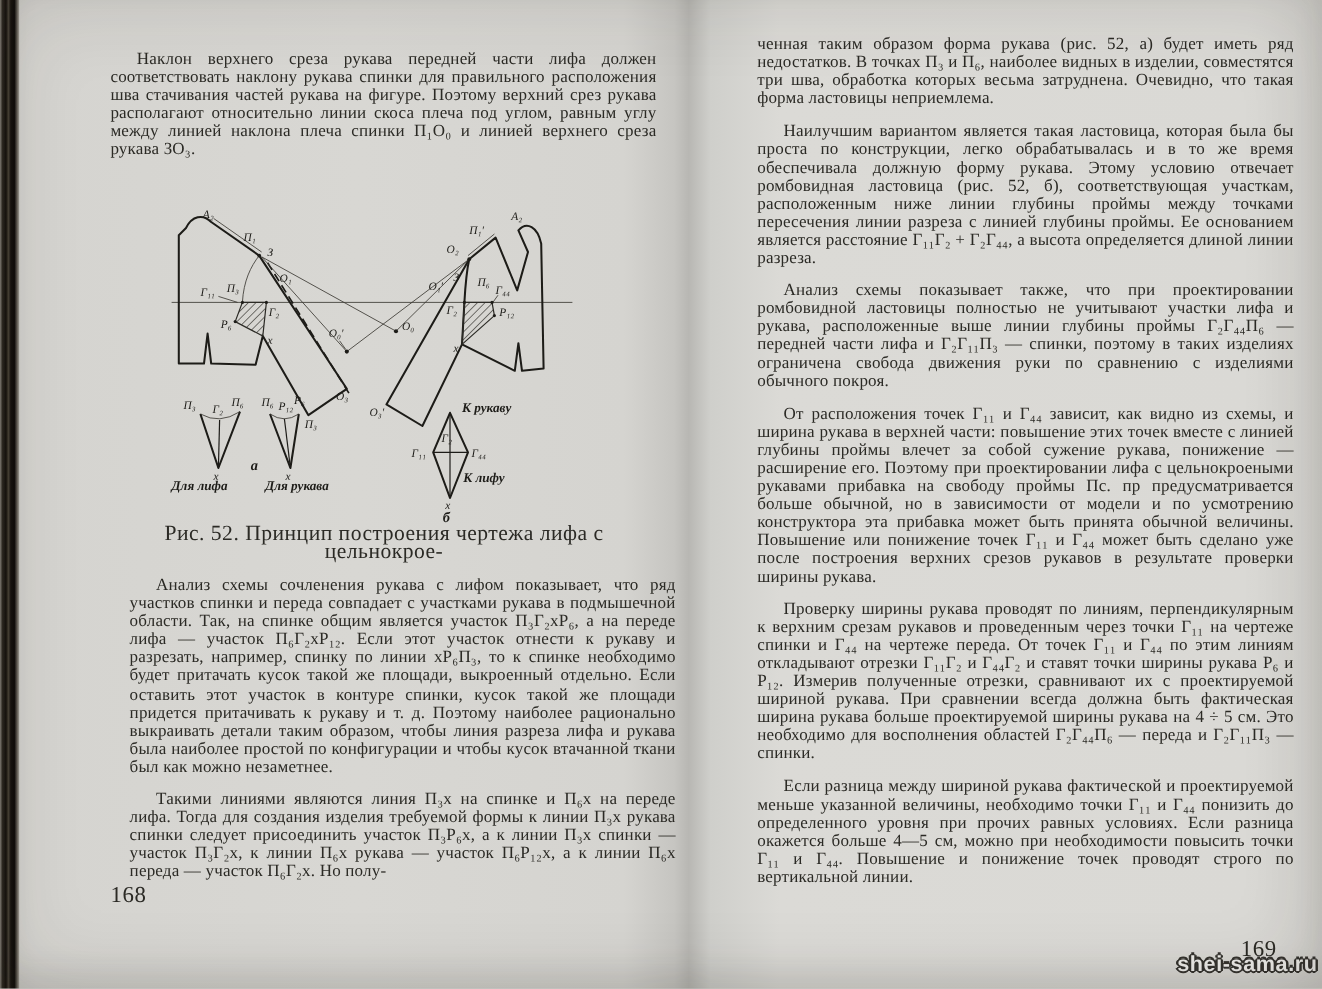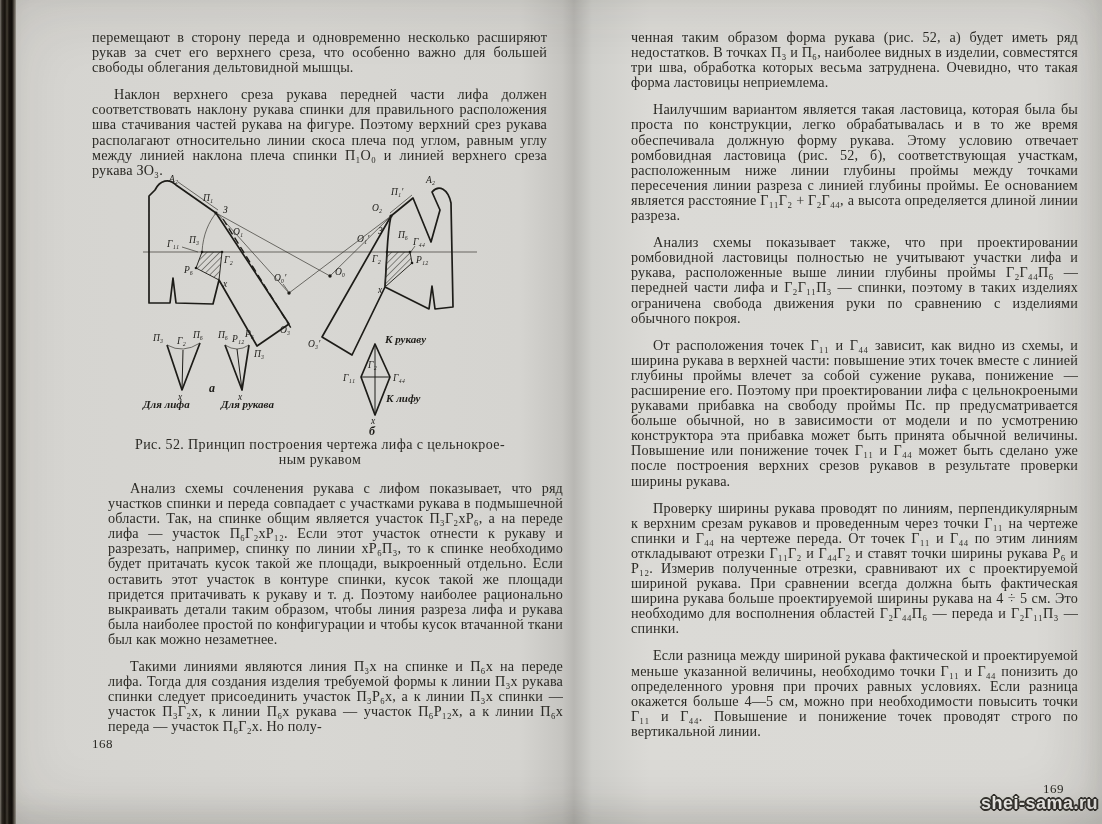--- a/index.html
+++ b/index.html
@@ -6,43 +6,42 @@
   .spread{position:relative;width:1102px;height:824px;overflow:hidden;
     background:linear-gradient(90deg,#cfcec9 0,#d5d4d0 30px,#d8d7d3 300px,#d5d4d0 520px,#c6c5c1 562px,#b8b7b3 574px,#cfcfcb 592px,#dbdad6 650px,#dad9d5 1040px,#d3d2ce 1102px);
     font-family:"Liberation Serif","DejaVu Serif",serif;color:#2b2a25;}
   .spread::after{content:"";position:absolute;inset:0;pointer-events:none;
     box-shadow:inset 0 0 70px rgba(40,35,28,.14), inset 0 -14px 25px rgba(40,35,28,.10);}
   .binding{position:absolute;left:0;top:0;width:16px;height:824px;
     background:linear-gradient(90deg,#8d8880 0,#2e2923 2px,#14100c 5px,#474138 7px,#181410 9px,#0f0c09 12px,#5a554d 14px,#a8a49c 16px);}
   .txt{position:absolute;text-align:justify;font-size:14.2px;line-height:15.1px;letter-spacing:.15px;}
   .txt p{margin:0;}
   .txt p.ind{text-indent:22px;margin-top:12px;}
-  .pageno{position:absolute;font-size:13px;letter-spacing:.5px;}
+  .pageno{position:absolute;font-size:19px;letter-spacing:.5px;}
   .figcap{position:absolute;left:103px;top:437px;width:434px;text-align:center;
-    font-size:14px;line-height:15px;letter-spacing:.4px;}
+    font-size:18px;line-height:15px;letter-spacing:.4px;}
   .fig{position:absolute;left:85px;top:170px;}
   .dlbl{font:italic 9.5px "Liberation Serif","DejaVu Serif",serif;fill:#1d1c18;}
   .dlbl-b{font:italic bold 11px "Liberation Serif","DejaVu Serif",serif;fill:#1d1c18;}
   .dlbl-m{font:italic bold 12px "Liberation Serif","DejaVu Serif",serif;fill:#1d1c18;}
   .wm{position:absolute;right:4px;bottom:10px;font:bold 18px "Liberation Sans","DejaVu Sans",sans-serif;
     color:#f0efec;letter-spacing:.5px;
     text-shadow:-2px 0 #35332f,2px 0 #35332f,0 -2px #35332f,0 2px #35332f,-1px -1px #35332f,1px 1px #35332f,-1px 1px #35332f,1px -1px #35332f;margin-left:36px;}
   .ln{stroke:#1d1c18;stroke-width:1.7;fill:none;stroke-linejoin:round;}
   .thin{stroke:#3a3832;stroke-width:.7;fill:none;}
   .dash{stroke:#1d1c18;stroke-width:1.4;fill:none;stroke-dasharray:7 4;}
   .dot{fill:#1d1c18;}
 </style>
 </head>
 <body>
 
 <div class="spread">
   <div class="binding"></div>
 
   <div class="txt" style="left:92px;top:30px;width:455px;">
-    <p>перемещают в сторону переда и одновременно несколько расширяют рукав за счет его верхнего среза, что особенно важно для большей свободы облегания дельтовидной мышцы.</p>
     <p class="ind">Наклон верхнего среза рукава передней части лифа должен соответствовать наклону рукава спинки для правильного расположения шва стачивания частей рукава на фигуре. Поэтому верхний срез рукава располагают относительно линии скоса плеча под углом, равным углу между линией наклона плеча спинки П₁О₀ и линией верхнего среза рукава ЗО₃.</p>
   </div>
 
   <svg class="fig" width="472" height="268" viewBox="0 0 472 268">
     <defs>
       <pattern id="hatch" width="4.5" height="4.5" patternTransform="rotate(45)" patternUnits="userSpaceOnUse">
         <line x1="0" y1="0" x2="0" y2="4.5" stroke="#2b2a25" stroke-width="1"></line>
       </pattern>
     </defs>
 
@@ -130,21 +129,20 @@
     <text class="dlbl" x="283" y="198">Г₂</text>
     <text class="dlbl" x="258" y="211">Г₁₁</text>
     <text class="dlbl" x="308" y="211">Г₄₄</text>
     <text class="dlbl-b" x="301" y="232">К лифу</text>
     <text class="dlbl" x="286" y="254">х</text>
     <text class="dlbl-m" x="284" y="265">б</text>
   </svg>
 
   <div class="figcap">
     <div>Рис. 52. Принцип построения чертежа лифа с цельнокрое-</div>
-    <div>ным рукавом</div>
   </div>
 
   <div class="txt" style="left:108px;top:469px;width:455px;">
     <p class="ind">Анализ схемы сочленения рукава с лифом показывает, что ряд участков спинки и переда совпадает с участками рукава в подмышечной области. Так, на спинке общим является участок П₃Г₂хР₆, а на переде лифа — участок П₆Г₂хР₁₂. Если этот участок отнести к рукаву и разрезать, например, спинку по линии хР₆П₃, то к спинке необходимо будет притачать кусок такой же площади, выкроенный отдельно. Если оставить этот участок в контуре спинки, кусок такой же площади придется притачивать к рукаву и т. д. Поэтому наиболее рационально выкраивать детали таким образом, чтобы линия разреза лифа и рукава была наиболее простой по конфигурации и чтобы кусок втачанной ткани был как можно незаметнее.</p>
     <p class="ind">Такими линиями являются линия П₃х на спинке и П₆х на переде лифа. Тогда для создания изделия требуемой формы к линии П₃х рукава спинки следует присоединить участок П₃Р₆х, а к линии П₃х спинки — участок П₃Г₂х, к линии П₆х рукава — участок П₆Р₁₂х, а к линии П₆х переда — участок П₆Г₂х. Но полу-</p>
   </div>
 
   <div class="pageno" style="left:92px;top:736px;">168</div>
 
   <div class="txt" style="left:631px;top:30px;width:447px;">

